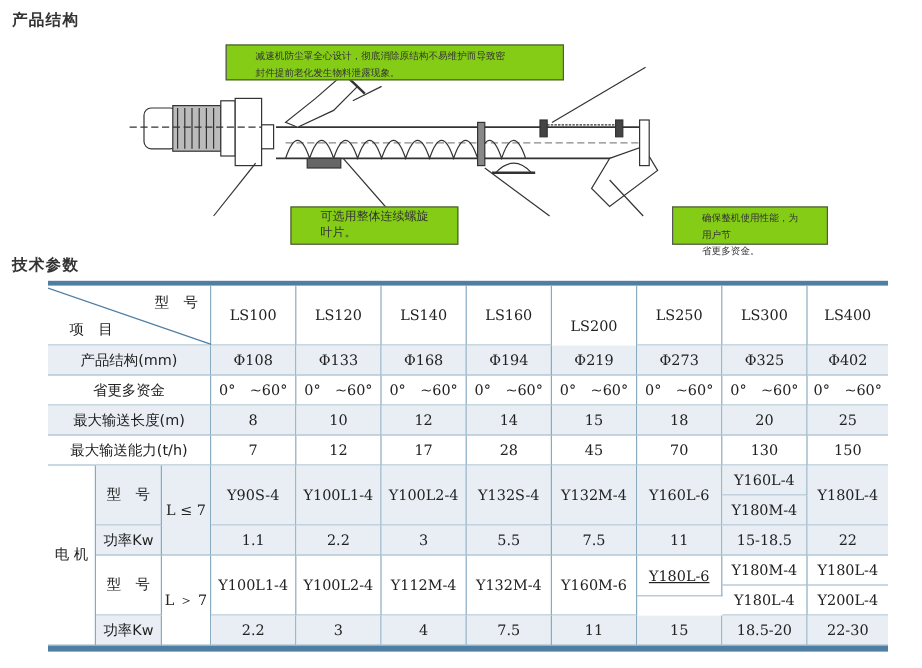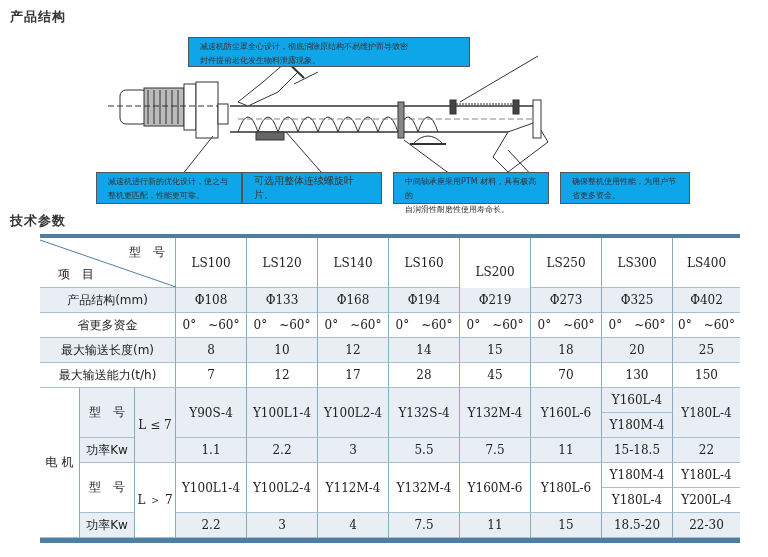--- a/index.html
+++ b/index.html
@@ -5,23 +5,23 @@
   html, body { margin: 0; padding: 0; background: #ffffff; }
   body { width: 768px; height: 557px; position: relative; overflow: hidden;
          font-family: "DejaVu Serif", "Liberation Serif", serif; color: #222; }
   .section-title { position: absolute; left: 10px; font-family: "DejaVu Sans", sans-serif;
          font-size: 13px; font-weight: bold; color: #333; letter-spacing: 1px; }
   #title-structure { top: 8px; }
   #title-params { top: 212px; }
 
   
   .diagram { position: absolute; left: 88px; top: 32px; width: 470px; height: 178px; }
-  .callout { position: absolute; background: #0ea5e9; border: 1px solid #555;
+  .callout { position: absolute; background: #84cc16; border: 1px solid #555;
          font-family: "DejaVu Sans", sans-serif; font-size: 8px; line-height: 14px;
-         color: #333; padding: 2px 11px; box-sizing: border-box; }
+         color: #333; padding: 2px 24px; box-sizing: border-box; }
 
   
   .spec-table { position: absolute; left: 40px; top: 234px; width: 700px; }
   .bar { position: absolute; left: 0; width: 700px; height: 4px; background: #4f7ea3; }
   .cell { position: absolute; box-sizing: border-box; display: flex; align-items: center;
           justify-content: center; font-size: 12px; color: #222;
           border-right: 1px solid #8aaac0; border-bottom: 1px solid #a8bfcf; white-space: nowrap; }
   .shade { background: #e8eef4; }
   .label-cell { font-family: "DejaVu Sans", sans-serif; font-size: 12px; }
   .noright { border-right: none; }
@@ -75,30 +75,22 @@
       <line x1="240" y1="148" x2="198" y2="100"></line>
       <line x1="370" y1="148" x2="316" y2="108"></line>
       <line x1="448" y1="148" x2="420" y2="118"></line>
     </g>
   </svg>
 
   <div class="callout" style="left:100px;top:5px;width:282px;height:30px;">
     <div>减速机防尘罩全心设计，彻底消除原结构不易维护而导致密</div>
     <div>封件提前老化发生物料泄露现象。</div>
   </div>
-  <div class="callout" style="left:8px;top:140px;width:146px;height:32px;">
-    <div>减速机进行新的优化设计，使之与</div>
-    <div>整机更匹配，性能更可靠。</div>
-  </div>
   <div class="callout" style="left:154px;top:140px;width:140px;height:32px;display:flex;align-items:center;justify-content:center;font-size:10px;">
     <div>可选用整体连续螺旋叶片。</div>
-  </div>
-  <div class="callout" style="left:305px;top:140px;width:156px;height:32px;">
-    <div>中间轴承座采用PTM 材料，具有极高的</div>
-    <div>自润滑性耐磨性使用寿命长。</div>
   </div>
   <div class="callout" style="left:472px;top:140px;width:130px;height:32px;">
     <div>确保整机使用性能，为用户节</div>
     <div>省更多资金。</div>
   </div>
 </div>
 
 <div id="title-params" class="section-title">技术参数</div>
 
 <div class="spec-table">
@@ -188,21 +180,21 @@
       <div class="cell " style="left: 136px; top: 229px; width: 71px; height: 50px;">Y100L1-4</div>
       <div class="cell shade" style="left: 136px; top: 279px; width: 71px; height: 25px;">2.2</div>
       <div class="cell " style="left: 207px; top: 229px; width: 71px; height: 50px;">Y100L2-4</div>
       <div class="cell shade" style="left: 207px; top: 279px; width: 71px; height: 25px;">3</div>
       <div class="cell " style="left: 278px; top: 229px; width: 71px; height: 50px;">Y112M-4</div>
       <div class="cell shade" style="left: 278px; top: 279px; width: 71px; height: 25px;">4</div>
       <div class="cell " style="left: 349px; top: 229px; width: 71px; height: 50px;">Y132M-4</div>
       <div class="cell shade" style="left: 349px; top: 279px; width: 71px; height: 25px;">7.5</div>
       <div class="cell " style="left: 420px; top: 229px; width: 71px; height: 50px;">Y160M-6</div>
       <div class="cell shade" style="left: 420px; top: 279px; width: 71px; height: 25px;">11</div>
-      <div class="cell " style="left: 491px; top: 229px; width: 71px; height: 50px;">Y180L-6</div>
+      <div class="cell " style="left: 491px; top: 229px; width: 71px; height: 34px; text-decoration: underline;">Y180L-6</div>
       <div class="cell shade" style="left: 491px; top: 279px; width: 71px; height: 25px;">15</div>
       <div class="cell " style="left: 562px; top: 229px; width: 71px; height: 25px;">Y180M-4</div>
       <div class="cell " style="left: 562px; top: 254px; width: 71px; height: 25px;">Y180L-4</div>
       <div class="cell shade" style="left: 562px; top: 279px; width: 71px; height: 25px;">18.5-20</div>
       <div class="cell  noright" style="left: 633px; top: 229px; width: 67px; height: 25px;">Y180L-4</div>
       <div class="cell  noright" style="left: 633px; top: 254px; width: 67px; height: 25px;">Y200L-4</div>
       <div class="cell shade noright" style="left: 633px; top: 279px; width: 67px; height: 25px;">22-30</div>
     </div>
 
   <div class="bar" style="top:304px;height:5px;"></div>

